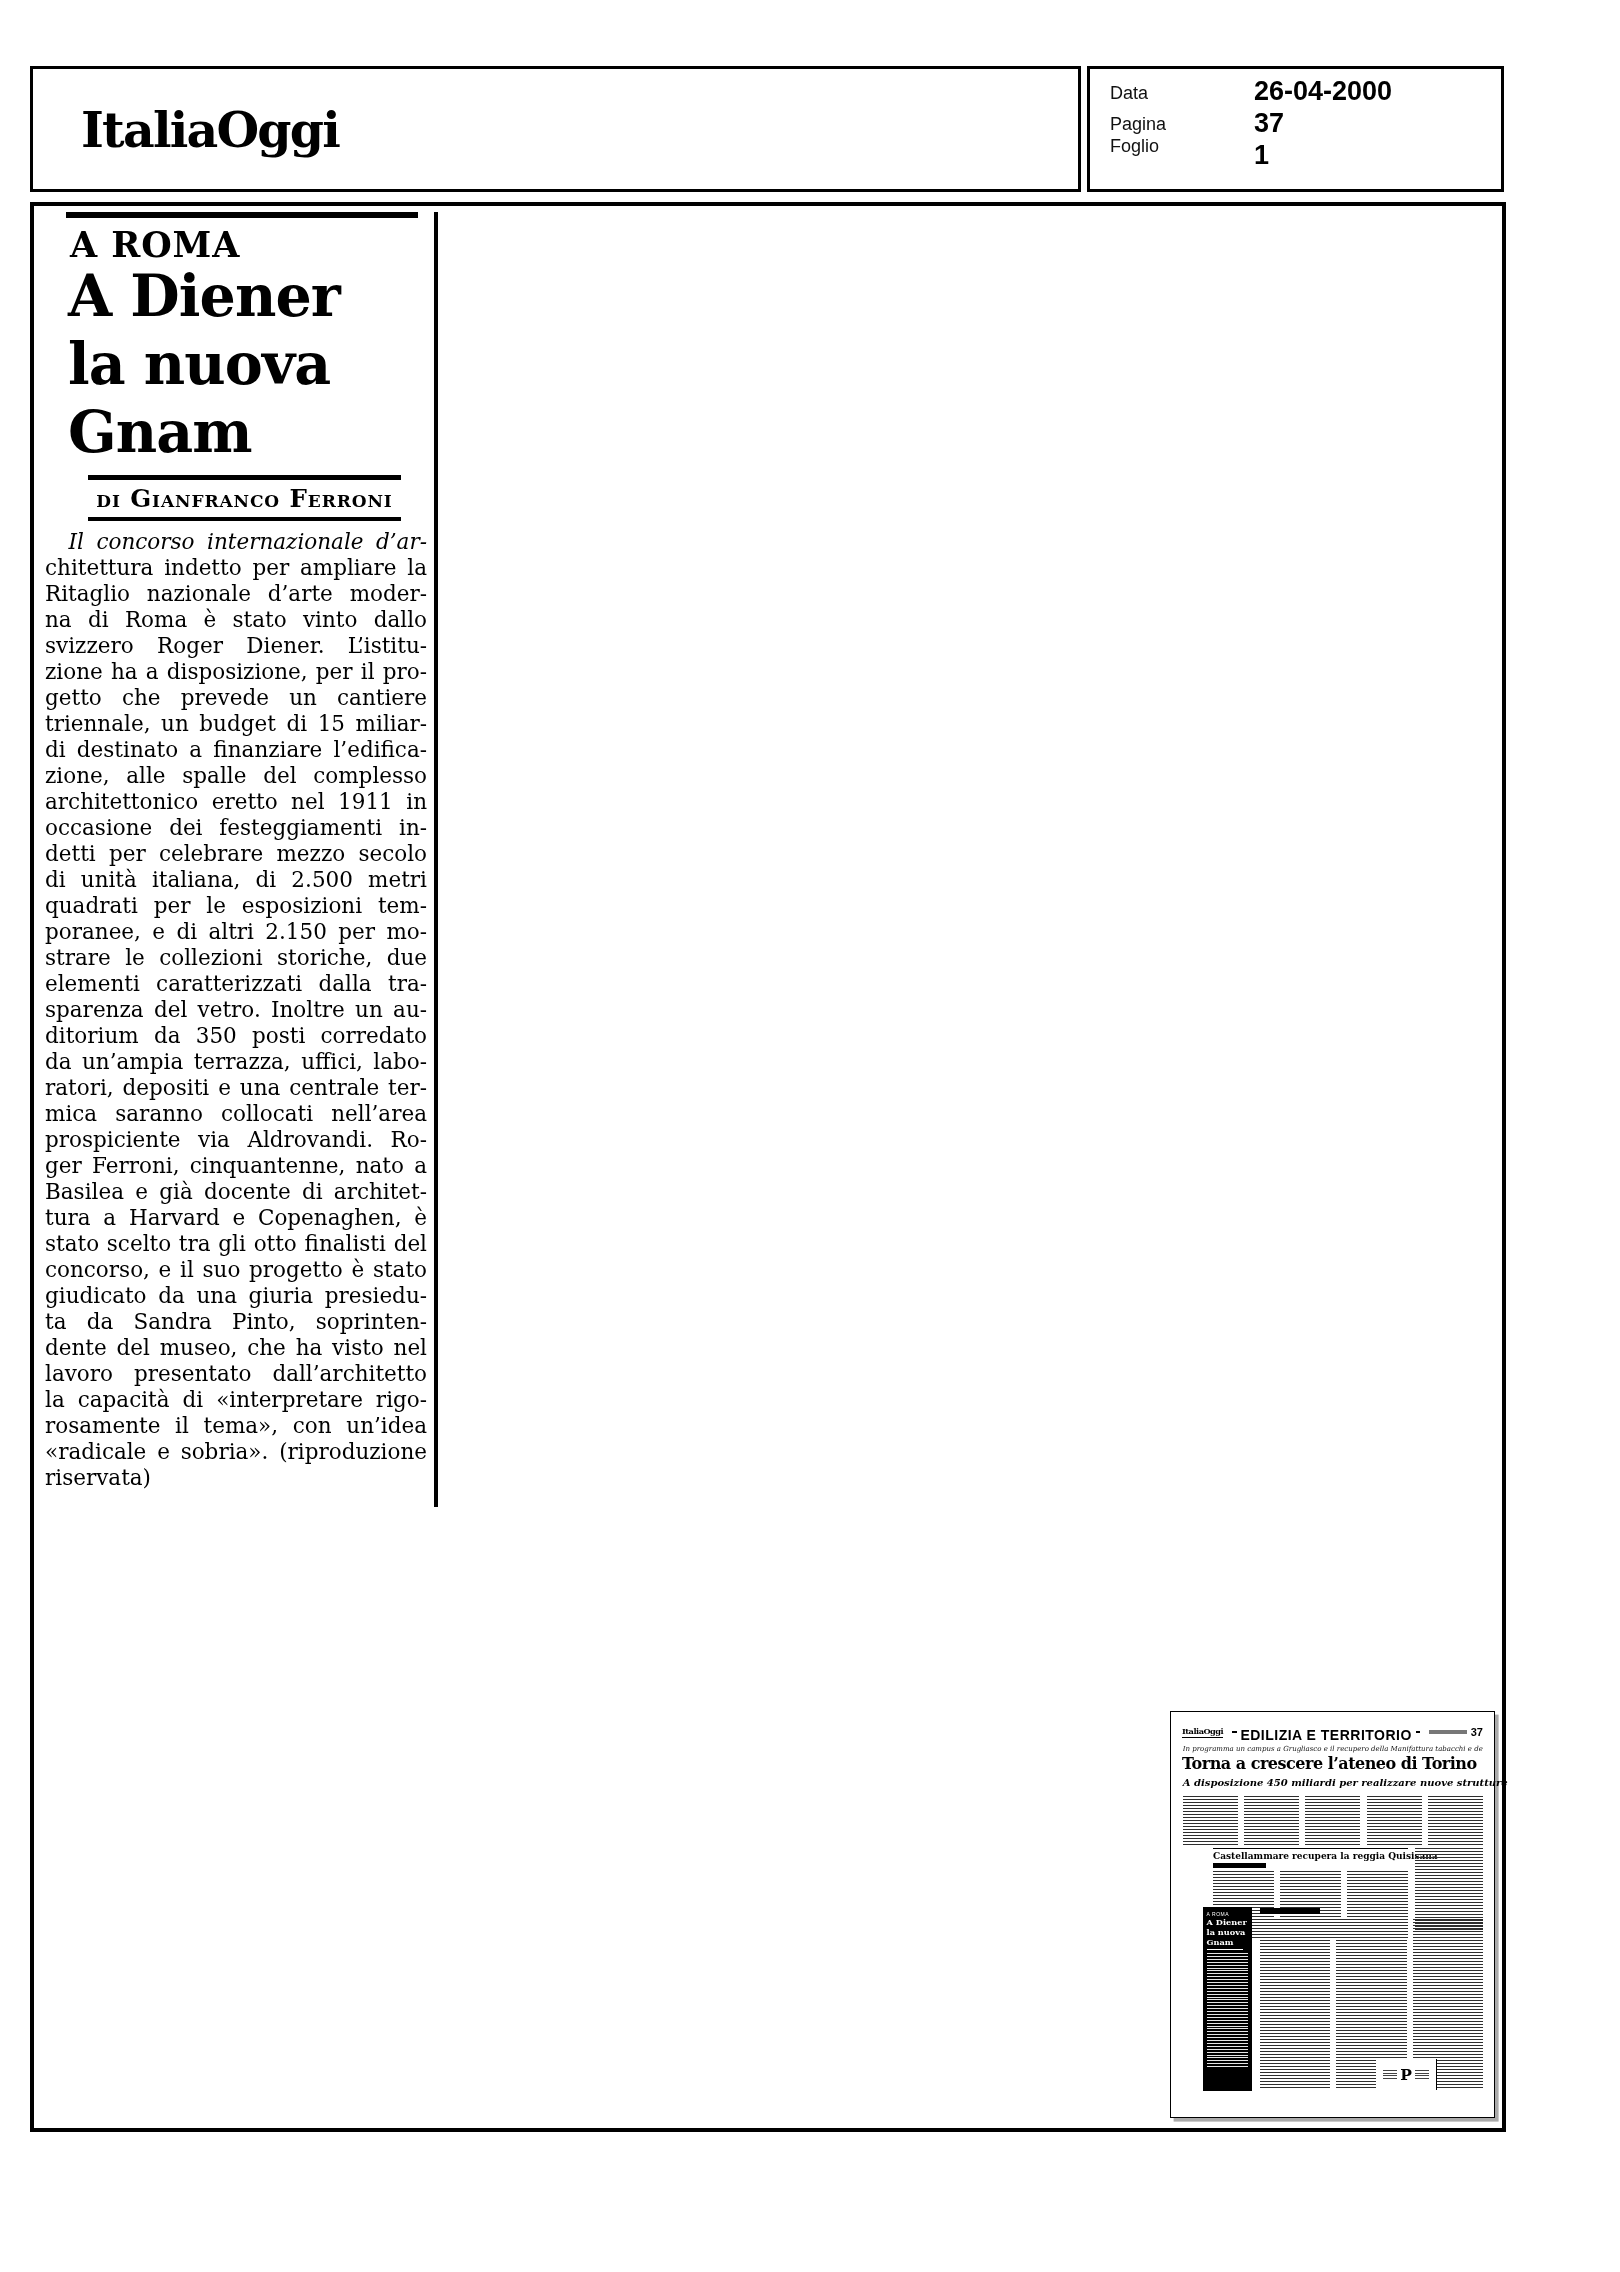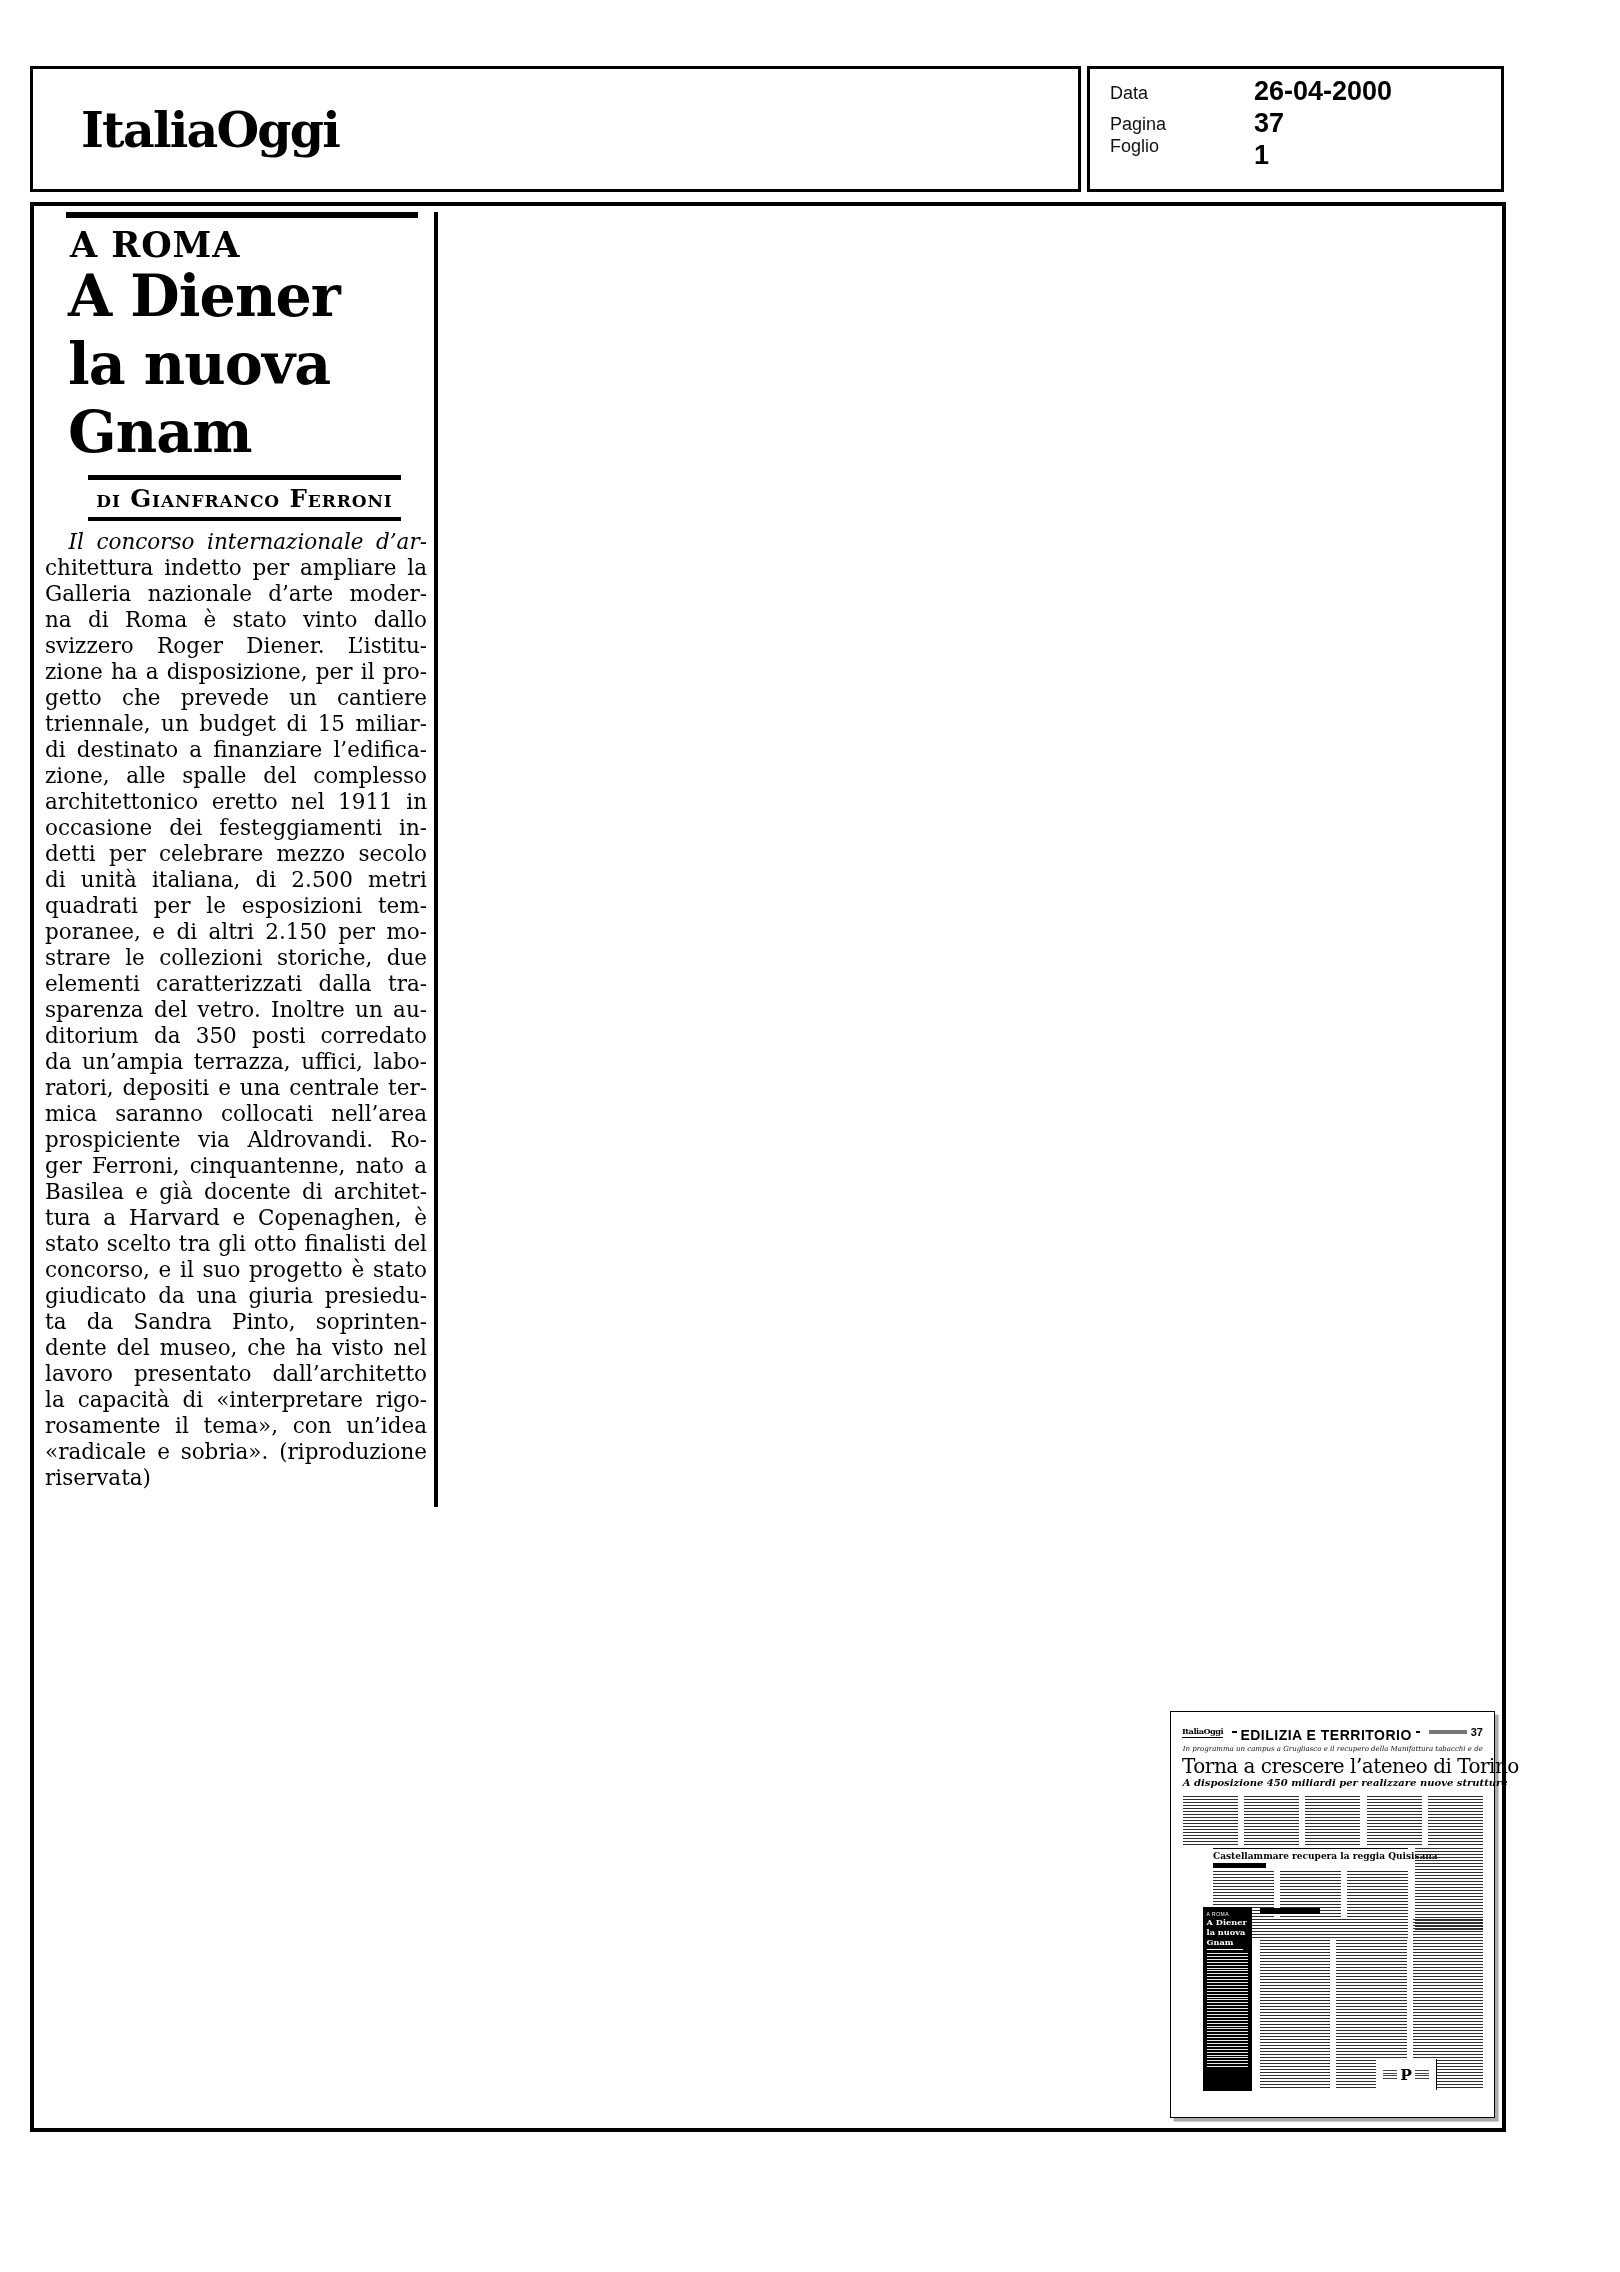--- a/index.html
+++ b/index.html
@@ -46,22 +46,22 @@
   .t-logo{font-family:"DejaVu Serif",serif;font-weight:bold;font-size:8.2px;
      border-bottom:1.8px solid #000;padding-bottom:0.9px;letter-spacing:-0.5px;}
   .t-headline-wrap{flex:1;display:flex;align-items:center;margin:0 5.5px;}
   .t-headline-wrap::before,.t-headline-wrap::after{content:"";flex:1;height:1.8px;background:#000;margin:0 3.6px;}
   .t-section{font-weight:bold;font-size:14px;letter-spacing:0.5px;white-space:nowrap;margin-top:7px;}
   .t-pageinfo{display:flex;align-items:center;gap:3.6px;}
   .t-date-blur{width:38px;height:3.6px;background:#777;}
   .t-pagenum{font-weight:bold;font-size:11px;}
   .t-kicker{left:11.8px;top:33px;width:300px;font-family:"DejaVu Serif",serif;font-style:italic;
      font-size:7px;white-space:nowrap;overflow:hidden;color:#111;}
-  .t-title{left:11px;top:42px;width:301px;font-family:"DejaVu Serif",serif;font-weight:normal;
-     font-size:20px;letter-spacing:-0.5px;white-space:nowrap;}
+  .t-title{left:11px;top:42px;width:301px;font-family:"DejaVu Serif",serif;font-weight:bold;
+     font-size:16px;letter-spacing:-0.5px;white-space:nowrap;}
   .t-deck{left:11.8px;top:65px;width:301px;font-family:"DejaVu Serif",serif;font-weight:bold;
      font-style:italic;font-size:10px;white-space:nowrap;}
   .micro{background:repeating-linear-gradient(#2e2e2e 0,#2e2e2e 1.1px,transparent 1.1px,transparent 3px);}
   .micro-w{background:repeating-linear-gradient(rgba(255,255,255,.9) 0,rgba(255,255,255,.9) 1px,transparent 1px,transparent 2.9px);}
   .t-cols-top{left:11.8px;top:84px;width:300px;height:49px;display:flex;gap:6.4px;}
   .t-cols-top div{flex:1;}
   .t-sub{left:42px;top:136px;width:195px;border-top:0.9px solid #000;padding-top:1.8px;}
   .t-subhead{font-family:"DejaVu Serif",serif;font-weight:bold;font-size:9px;white-space:nowrap;}
   .t-chip{width:53px;height:5.5px;background:#000;margin:1.8px 0 2.7px 0;}
   .t-sub-cols{display:flex;gap:5.5px;height:67px;}
@@ -108,21 +108,21 @@
     <div>A Diener</div>
     <div>la nuova</div>
     <div>Gnam</div>
   </div>
   <div class="abs byline-box">
     <span>di Gianfranco Ferroni</span>
   </div>
   <div class="abs article-body">
       <div class="body-line">Il concorso internazionale d’ar-</div>
       <div class="body-line">chitettura indetto per ampliare la</div>
-      <div class="body-line">Galleria nazionale d’arte moder-</div>
+      <div class="body-line">Ritaglio nazionale d’arte moder-</div>
       <div class="body-line">na di Roma è stato vinto dallo</div>
       <div class="body-line">svizzero Roger Diener. L’istitu-</div>
       <div class="body-line">zione ha a disposizione, per il pro-</div>
       <div class="body-line">getto che prevede un cantiere</div>
       <div class="body-line">triennale, un budget di 15 miliar-</div>
       <div class="body-line">di destinato a finanziare l’edifica-</div>
       <div class="body-line">zione, alle spalle del complesso</div>
       <div class="body-line">architettonico eretto nel 1911 in</div>
       <div class="body-line">occasione dei festeggiamenti in-</div>
       <div class="body-line">detti per celebrare mezzo secolo</div>

